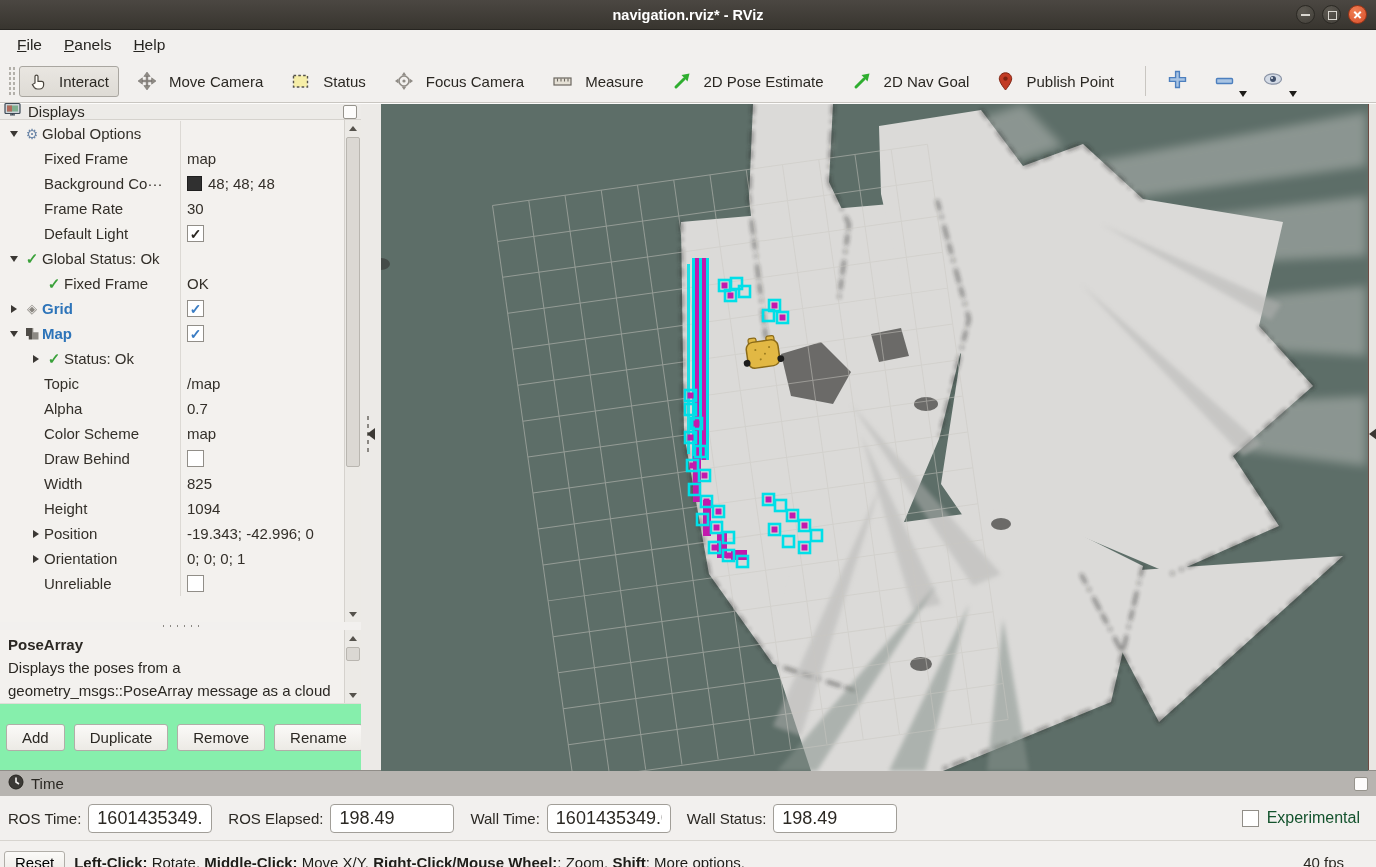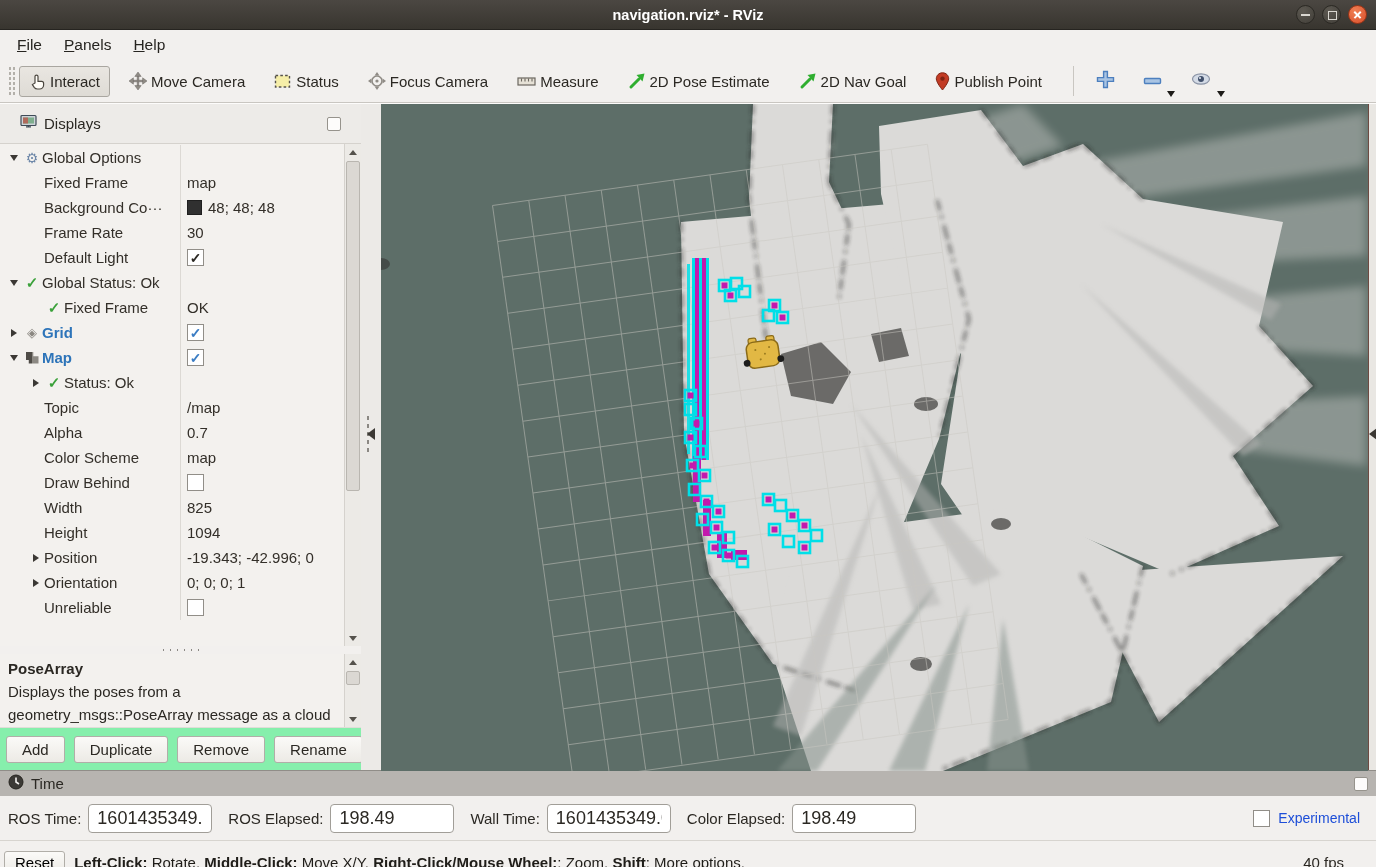--- a/index.html
+++ b/index.html
@@ -29,35 +29,35 @@
     background:var(--chrome-bg); font-size:15.5px; color:#262420; }
   .menu-item { padding:4px 11px; cursor:pointer; }
   .menu-item u { text-decoration:underline; }
 
   
   .toolbar { height:43px; display:flex; align-items:center; background:var(--chrome-bg);
     border-bottom:1px solid #c9c6c1; padding:0 4px; }
   .grip { width:7px; height:30px; margin:0 4px;
     background-image:radial-gradient(#b3b0aa 1px, transparent 1.2px);
     background-size:4px 5px; }
-  .tool { display:flex; align-items:center; gap:4px; font-size:15px; color:#2b2823;
+  .tool { display:flex; align-items:center; gap:13px; font-size:15px; color:#2b2823;
     padding:6px 9px; margin-right:9px; border:1px solid transparent; border-radius:3px; cursor:pointer; white-space:nowrap; }
   .tool.active { background:linear-gradient(#e9e6e1,#dedbd5); border-color:#a9a6a0; }
   .tool svg { display:block; }
   .tsep { width:1px; height:30px; background:#c9c6c1; margin:0 12px; }
   .mini-tool { position:relative; padding:4px 10px; cursor:pointer; margin-right:8px; }
   .dd { position:absolute; right:-3px; bottom:-3px; width:0; height:0;
     border-left:4.5px solid transparent; border-right:4.5px solid transparent; border-top:6px solid #1d1b18; }
 
   
   .main { display:flex; height:667px; border-top:1px solid #fdfcfb; }
 
   
   .left-panel { width:361px; background:#f2f0ee; display:flex; flex-direction:column; }
-  .panel-header { height:40px; display:flex; align-items:center; gap:7px; padding:0 20px;
+  .panel-header { height:16px; display:flex; align-items:center; gap:7px; padding:0 4px;
     background:#edebe8; border-bottom:1px solid #d5d2cd; font-size:15px; color:#2b2823; }
   .float-btn { margin-left:auto; width:14px; height:14px; background:#fdfcfb;
     border:1px solid #96938c; border-radius:2px; cursor:pointer; }
 
   .tree { position:relative; height:502px; background:#f3f1ee; overflow:hidden; }
   .tree-rows { position:absolute; left:0; top:1px; right:17px; }
   .trow { display:flex; height:25px; align-items:center; cursor:default; }
   .tcell-l { flex:0 0 181px; display:flex; align-items:center; height:100%;
     border-right:1px solid #dcd9d4; overflow:hidden; }
   .tcell-r { flex:1; display:flex; align-items:center; padding-left:6px; gap:6px; overflow:hidden; }
@@ -688,27 +688,27 @@
       </div>
       <div class="tfield">
         <span class="tlabel">ROS Elapsed:</span>
         <input class="tinput" type="text" value="198.49" style="">
       </div>
       <div class="tfield">
         <span class="tlabel">Wall Time:</span>
         <input class="tinput" type="text" value="1601435349.07" style="">
       </div>
       <div class="tfield">
-        <span class="tlabel">Color Elapsed:</span>
+        <span class="tlabel">Wall Status:</span>
         <input class="tinput" type="text" value="198.49" style="">
       </div>
     </div>
   <div class="exp">
     <div class="cb"></div>
-    <span style="font-size:14px;color:#1d4ed8;">Experimental</span>
+    <span style="font-size:16px;color:#14532d;">Experimental</span>
   </div>
 </div>
 
 <div class="statusbar">
   <button class="reset-btn">Reset</button>
   <div class="help-text" id="status-text"><span class="b">Left-Click:</span><span> Rotate. </span><span class="b">Middle-Click:</span><span> Move X/Y. </span><span class="b">Right-Click/Mouse Wheel:</span><span>: Zoom. </span><span class="b">Shift</span><span>: More options.</span></div>
   <div class="fps">40 fps</div>
 </div>
 
 </body></html>

